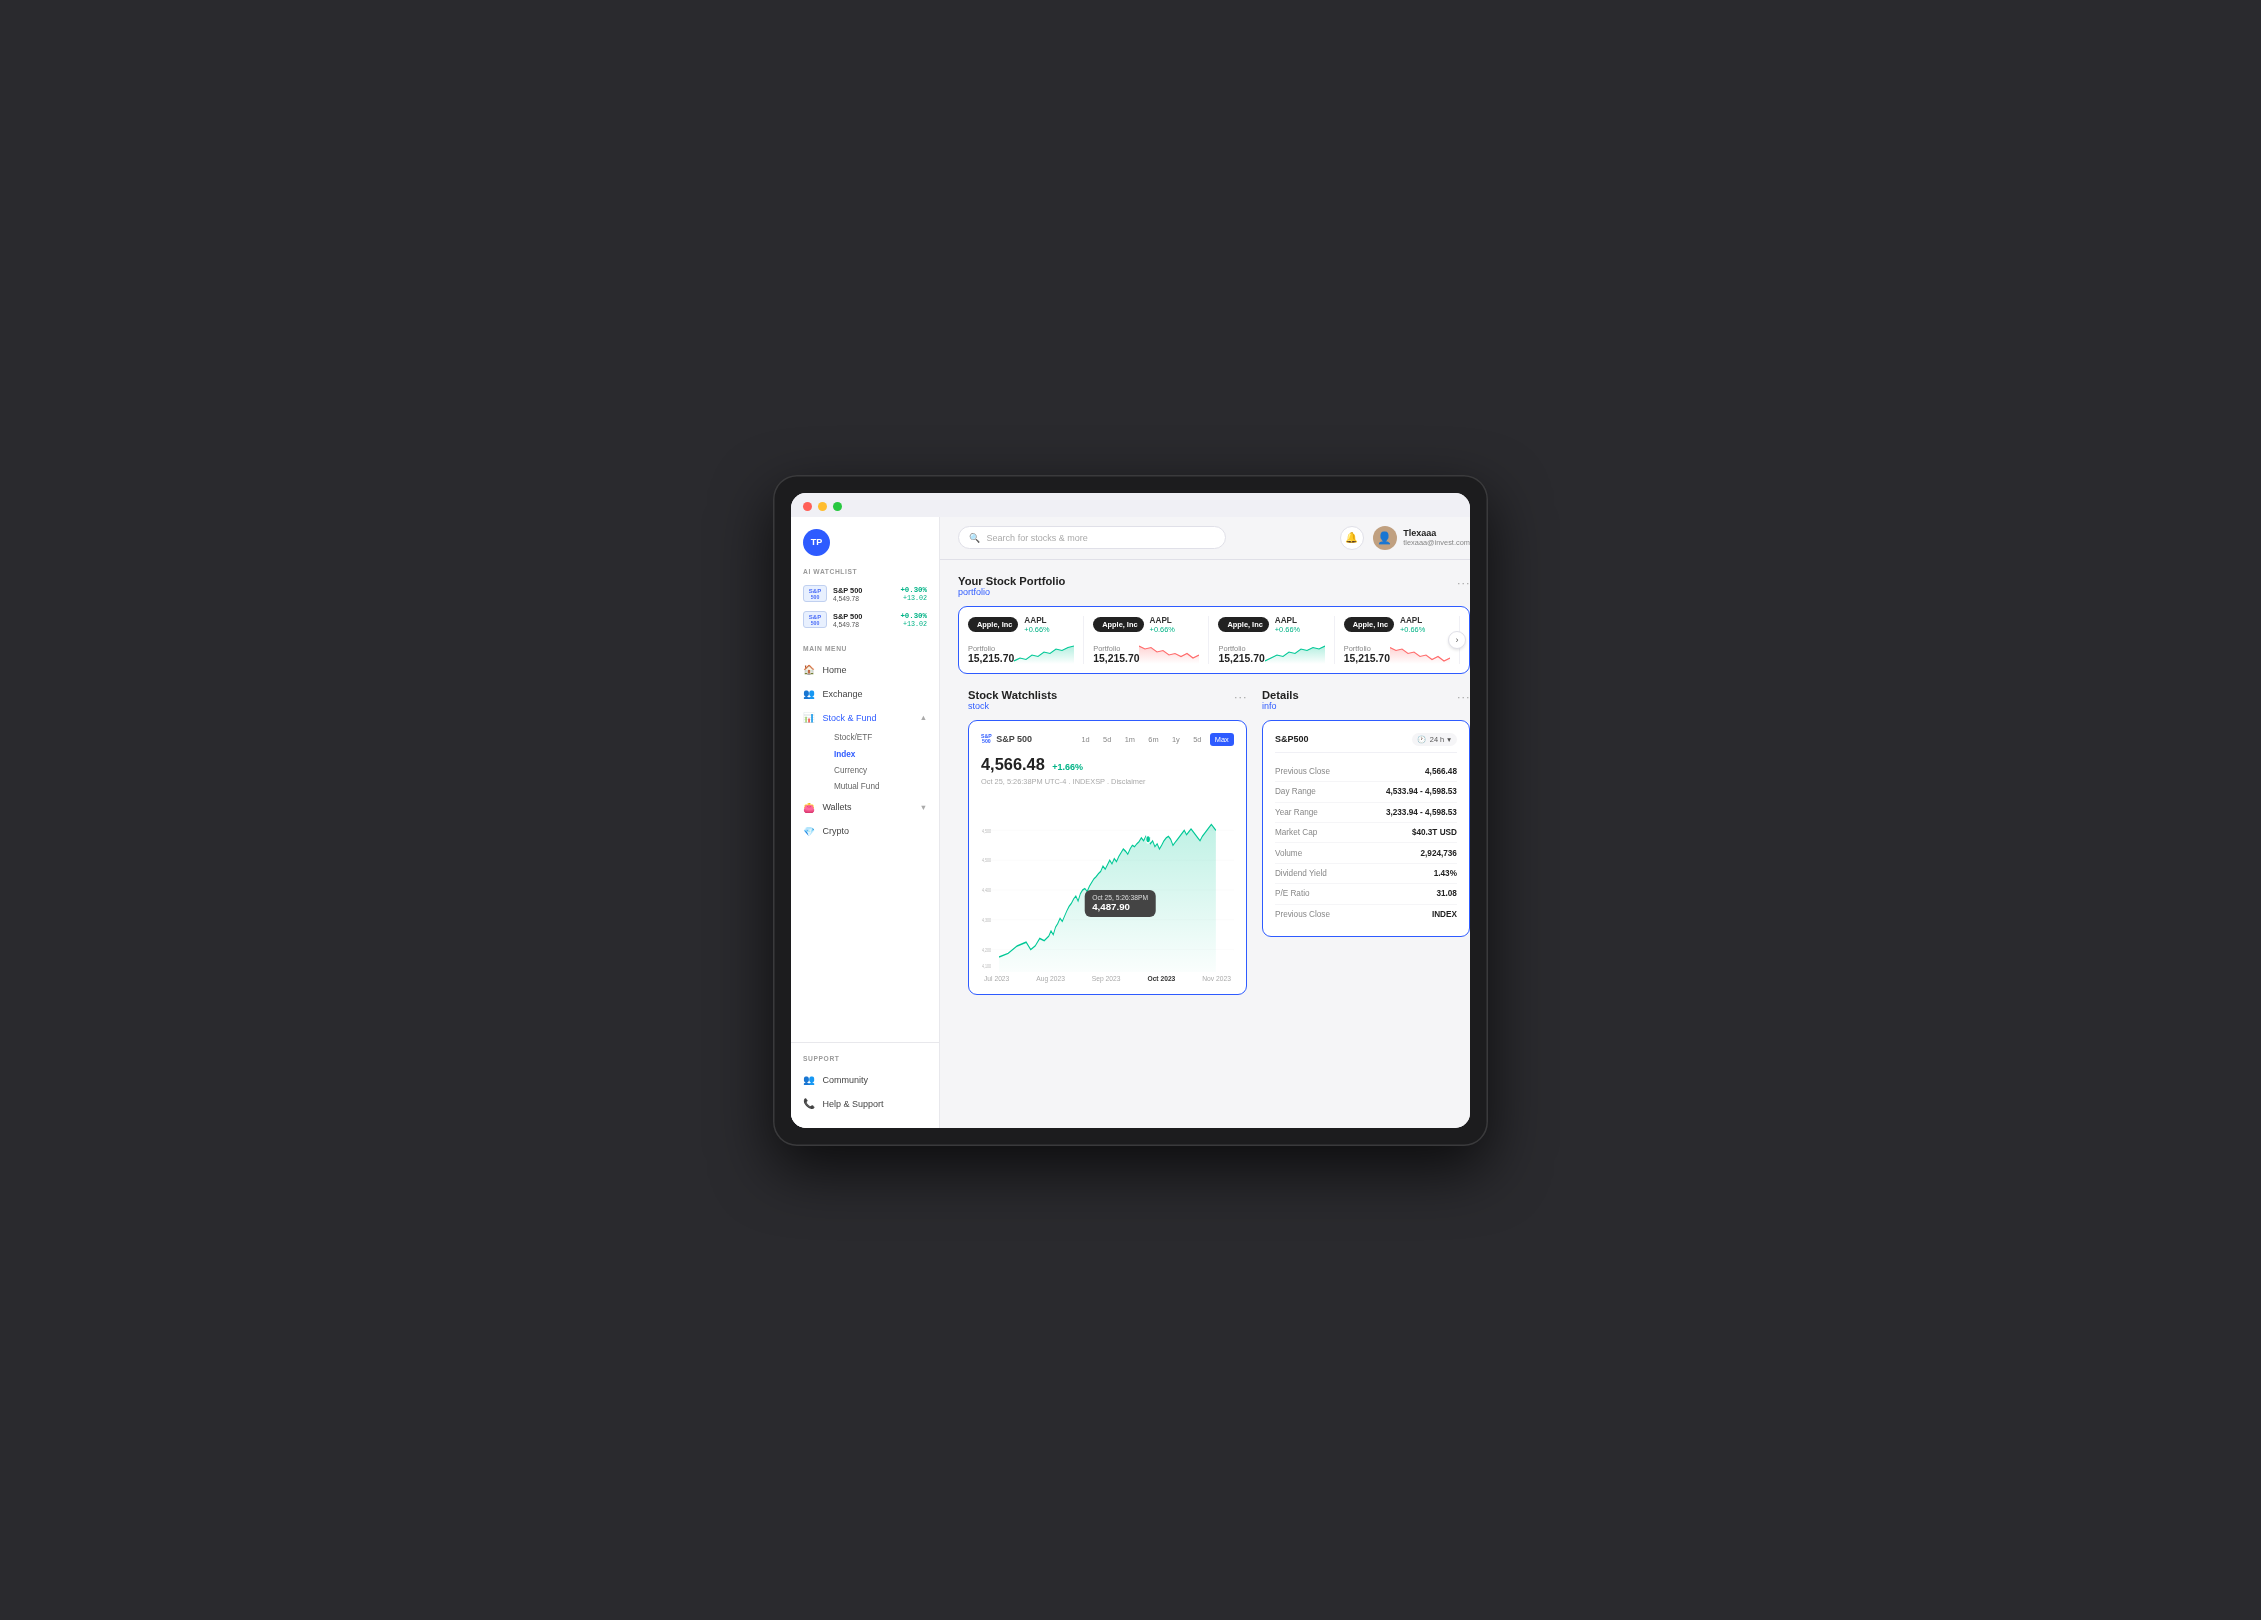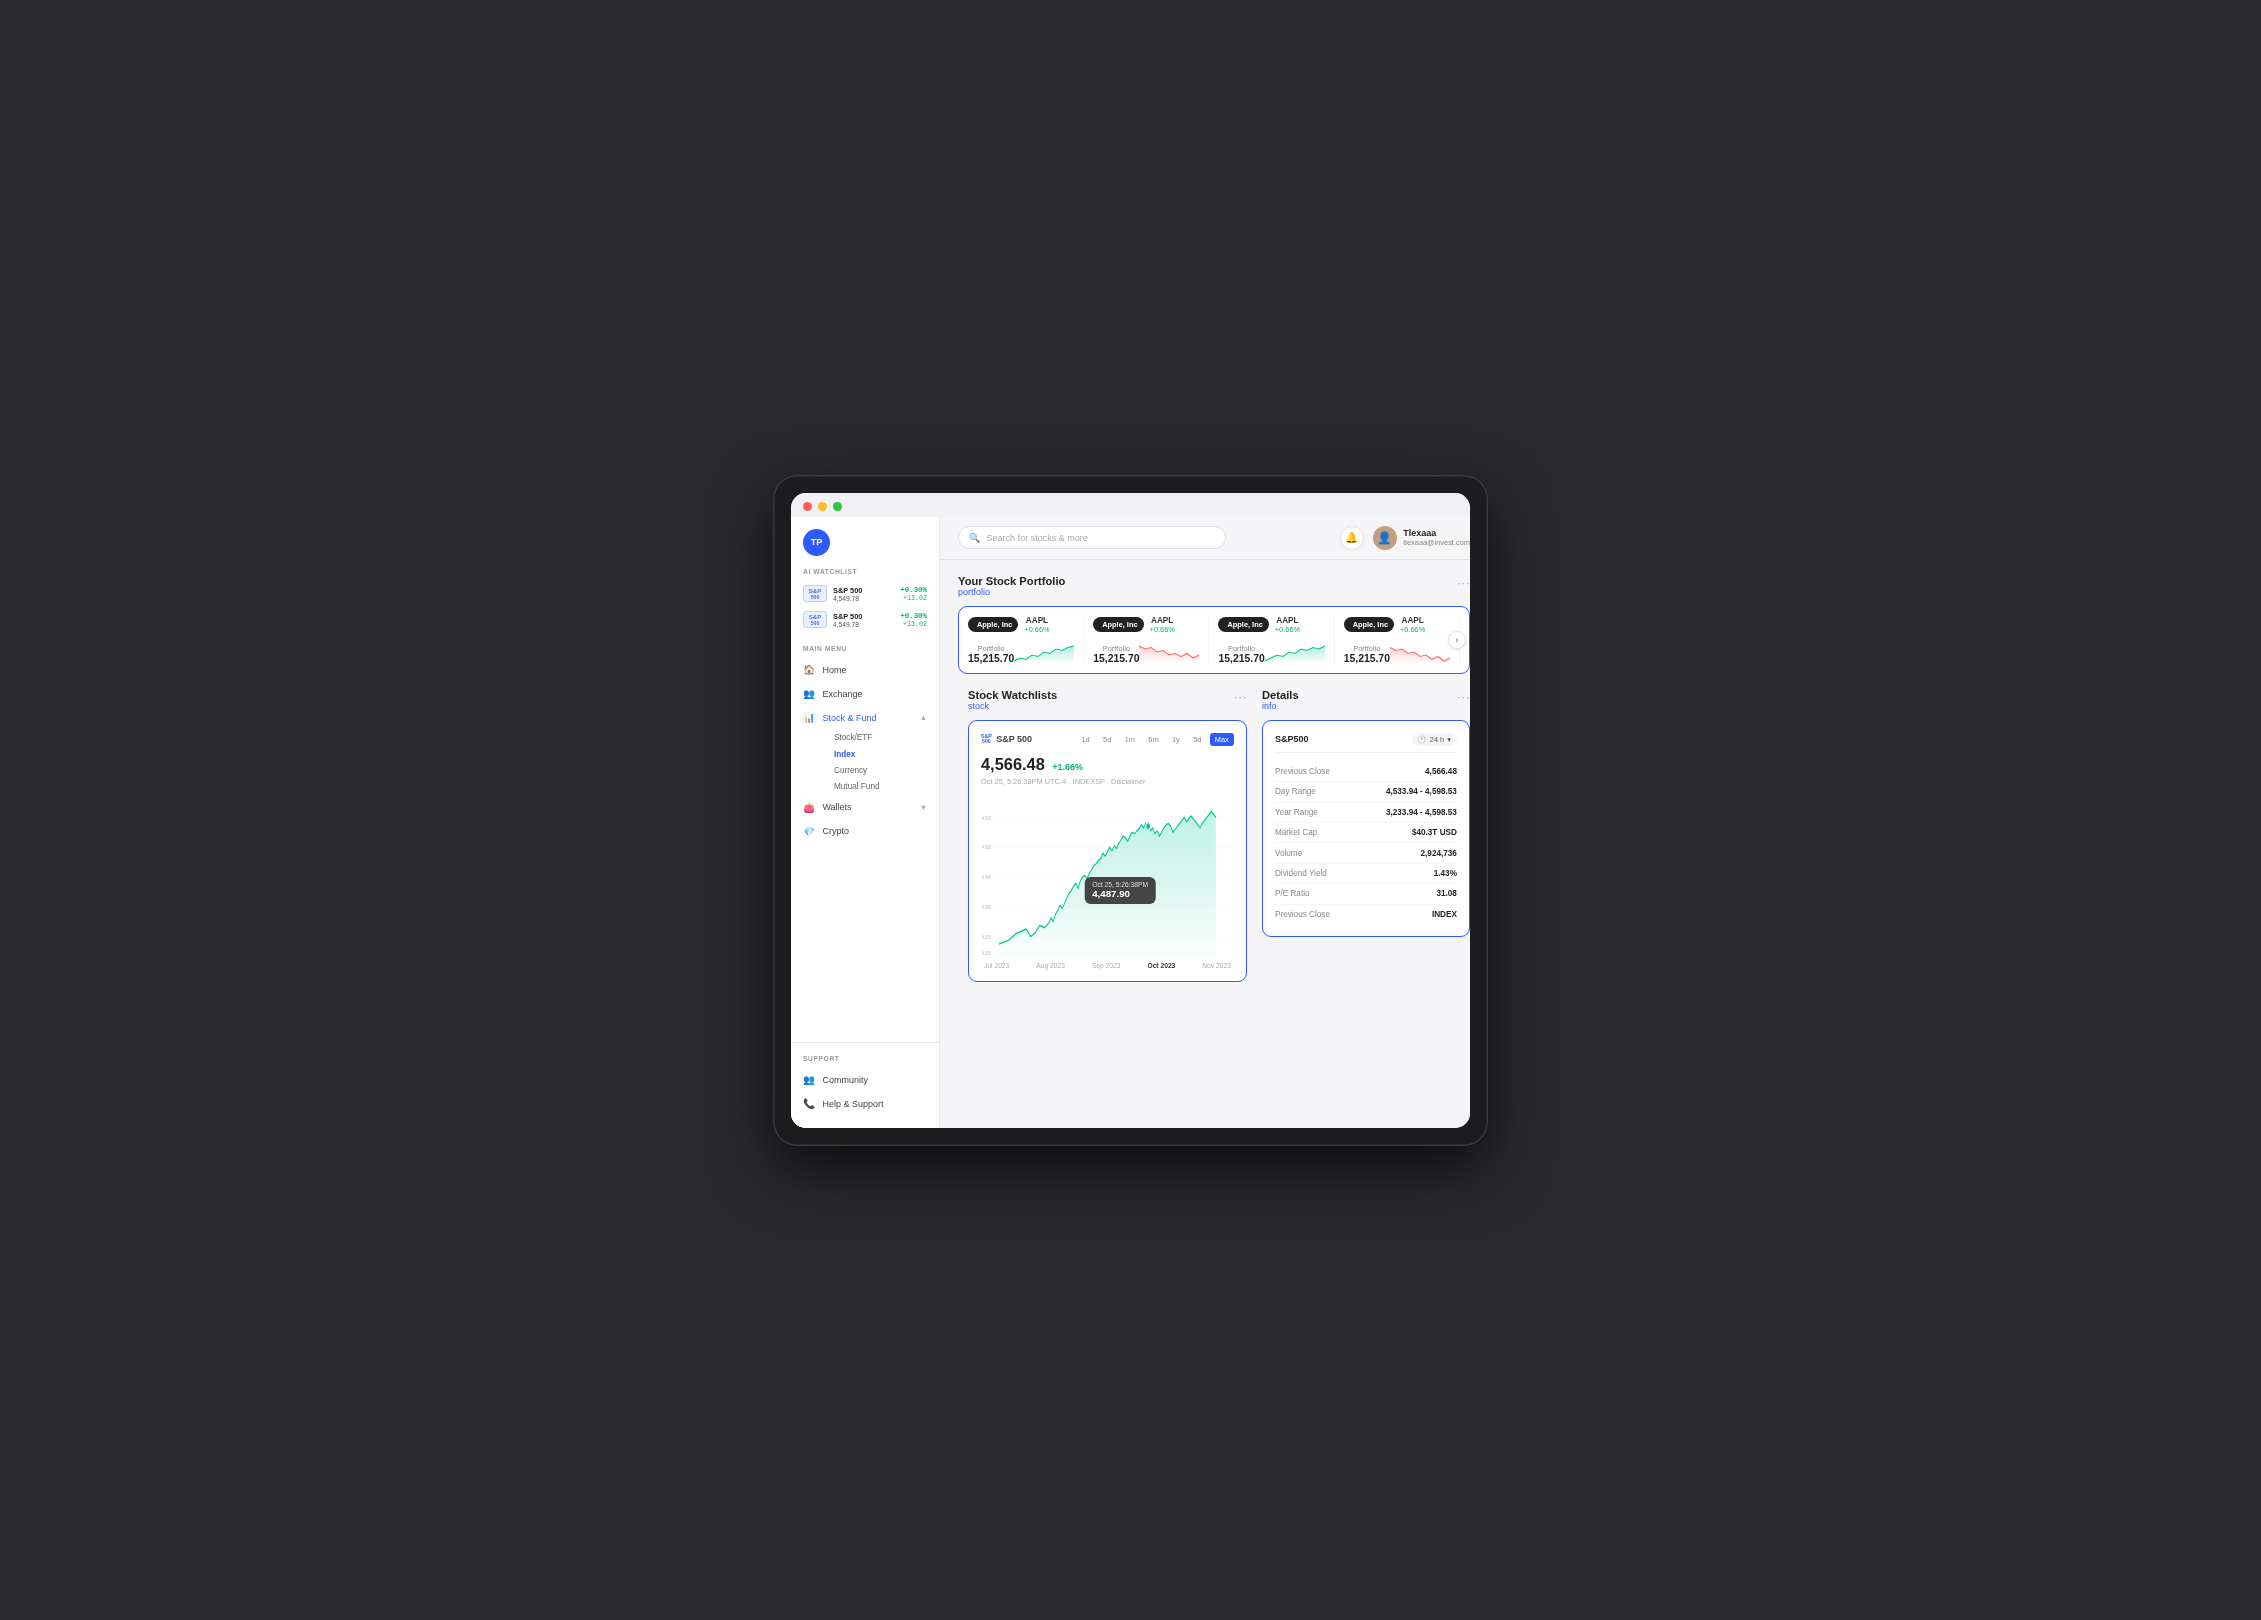--- a/index.html
+++ b/index.html
@@ -213,21 +213,20 @@
       padding: 9px;
       background: white;
       overflow: hidden;
       position: relative;
     }
     .portfolio-card {
       flex: 1;
       min-width: 0;
       border-right: 0.7px solid #f0f0f5;
       padding-right: 9px;
-      text-align: center;
     }
     .portfolio-card:last-child { border-right: none; }
     .card-header { display: flex; align-items: center; gap: 6px; margin-bottom: 6px; }
     .apple-badge {
       background: #222;
       border-radius: 12px;
       padding: 3px 6px;
       display: flex; align-items: center; gap: 3px;
       color: white;
       font-size: 7.4px;
@@ -305,21 +304,21 @@
       color: white;
     }
     .stock-price-row {
       display: flex;
       align-items: baseline;
       gap: 7.4px;
       margin-bottom: 3px;
     }
     .stock-price { font-size: 16.4px; font-weight: 700; color: #222; }
     .stock-change { font-size: 9px; color: #00b386; font-weight: 600; }
-    .stock-meta { font-size: 7.4px; color: #aaa; margin-bottom: 9px; }
+    .stock-meta { font-size: 7.4px; color: #aaa; margin-bottom: 22px; }
 
     
     .chart-svg-wrapper {
       position: relative;
       height: 164px;
     }
     .chart-svg { width: 100%; height: 100%; }
     .tooltip-box {
       position: absolute;
       background: #444;

